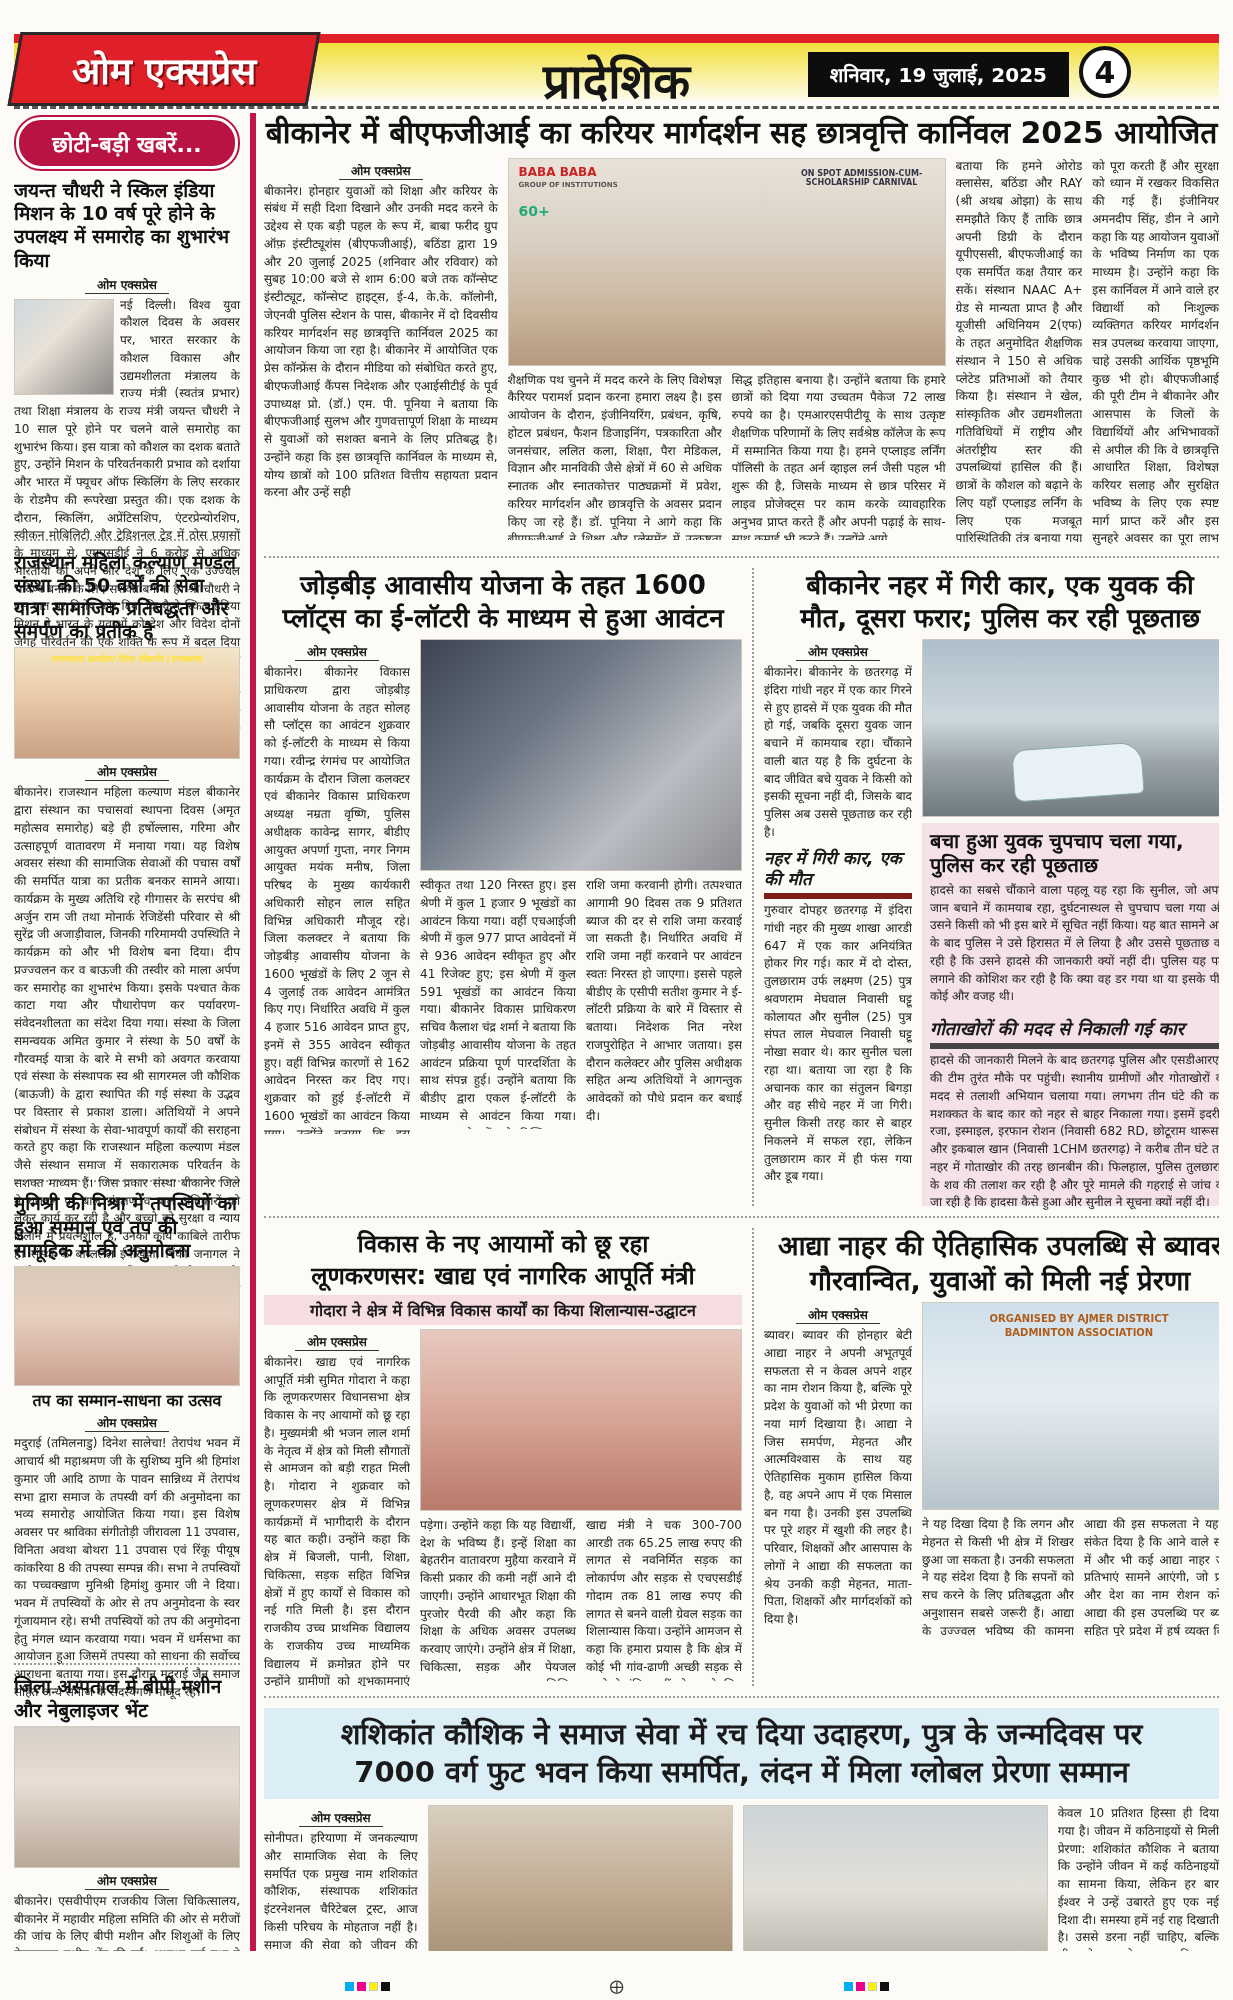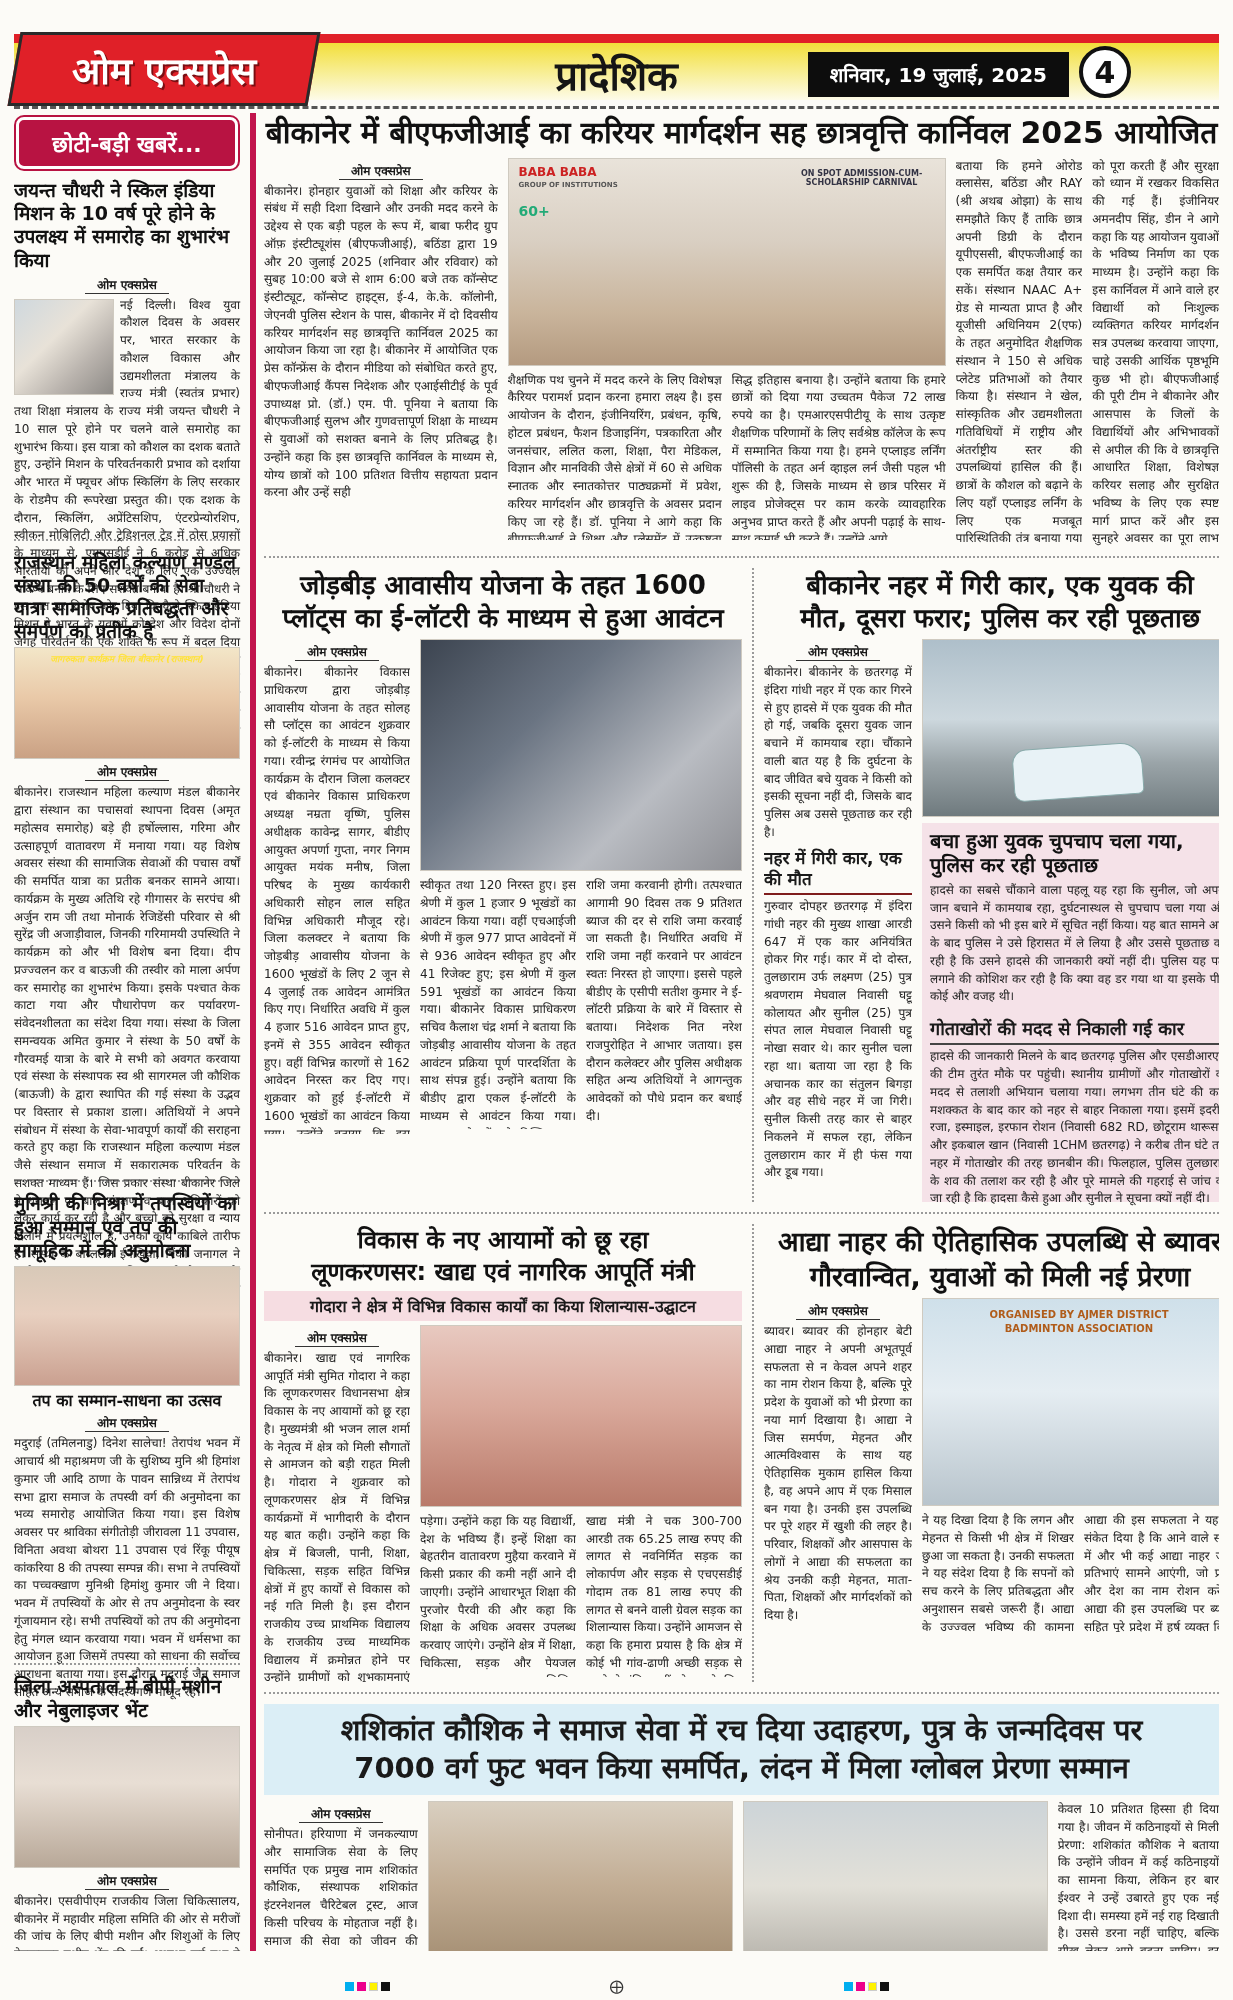--- a/index.html
+++ b/index.html
@@ -3,33 +3,33 @@
 <meta charset="utf-8">
 <style>
   * { margin:0; padding:0; box-sizing:border-box; }
   body { background:#e8e6e0; font-family:"DejaVu Sans", sans-serif; }
   .page { position:relative; width:1233px; height:2000px; margin:0 auto; background:#fcfbf7; overflow:hidden; padding:8px 14px 0 14px; color:#1a1a1a; }
 
   
   .masthead { position:relative; height:66px; margin-top:26px; background:linear-gradient(180deg,#f2df3a 0%, #f8ef9a 55%, #fdfbe9 100%); border-top:9px solid #e02028; }
   .logo-box { position:absolute; left:0; top:-11px; height:74px; width:300px; background:#e02028; transform:skewX(-10deg); border:3px solid #2a2a2a; display:flex; align-items:center; justify-content:center; }
   .logo-box span { transform:skewX(10deg); color:#fff; font-size:37px; font-weight:bold; text-shadow:2px 2px 0 #7a0e12; }
-  .section-title { position:absolute; left:0; right:0; top:4px; text-align:center; font-size:40px; font-weight:bold; color:#151515; }
+  .section-title { position:absolute; left:0; right:0; top:4px; text-align:center; font-size:48px; font-weight:bold; color:#151515; }
   .date-box { position:absolute; right:150px; top:9px; background:#0d0d0d; color:#fff; font-size:20px; font-weight:bold; padding:9px 22px; }
   .page-circle { position:absolute; right:88px; top:3px; width:52px; height:52px; background:#fff; border:4px solid #111; border-radius:50%; display:flex; align-items:center; justify-content:center; font-size:30px; font-weight:bold; color:#111; }
 
   .top-divider { border-top:3px dashed #555; margin:6px 0 4px 0; }
 
   
   .content { display:flex; height:1838px; }
   .leftcol { width:232px; flex:none; padding-right:6px; overflow:hidden; }
   .vrule { width:6px; flex:none; background:#c2154d; margin:0 4px; }
   .mainarea { flex:1; overflow:hidden; padding-left:4px; }
 
-  .lc-header { background:#b81342; color:#fff; font-size:22px; font-weight:bold; text-align:center; padding:8px 4px; border-radius:8px; border:3px solid #fff; outline:2px solid #b81342; margin:4px 2px 10px 2px; }
+  .lc-header { background:#b81342; color:#fff; font-size:22px; font-weight:bold; text-align:center; padding:8px 4px; border-radius:25px; border:3px solid #fff; outline:2px solid #b81342; margin:4px 2px 10px 2px; }
 
   .hl { font-weight:bold; color:#111; line-height:1.22; }
   .hl-lc { font-size:19px; margin:8px 0 4px 0; }
   .byline { text-align:center; font-size:12px; font-weight:bold; margin:4px 0; }
   .byline span { border-bottom:1px solid #333; padding:0 12px 1px 12px; }
   .bt { font-size:12px; line-height:1.48; text-align:justify; color:#222; }
   .dotsep { border-top:2px dotted #9a9a9a; margin:10px 0; }
 
   .photo { position:relative; overflow:hidden; border:1px solid #cfcac0; }
   .photo .ov { position:absolute; font-weight:bold; }
@@ -44,21 +44,21 @@
   .ph-pandal   { background:linear-gradient(180deg,#e8c9c0 0%,#d9a89a 45%,#b97a6a 100%); }
   .ph-badminton{ background:linear-gradient(180deg,#cfe0ea 0%,#e5edf2 45%,#b8c4cc 100%); }
   .ph-hospital { background:linear-gradient(180deg,#d8cfc8 0%,#e8ded4 40%,#b8a898 100%); }
   .ph-havan    { background:linear-gradient(180deg,#d9cfc0 0%,#c2ad94 45%,#9a8468 100%); }
   .ph-award    { background:linear-gradient(180deg,#cdd4d8 0%,#e2e0d8 45%,#a8a49c 100%); }
 
   .main-hl1 { font-size:30px; text-align:center; margin:2px 0 6px 0; }
   .main-hl2 { font-size:26px; text-align:center; margin:2px 0 4px 0; }
   .cols { display:flex; gap:10px; }
   .col { overflow:hidden; }
-  .subhead { font-size:17px; font-weight:bold; line-height:1.25; margin:6px 0 3px 0; border-bottom:2px solid #7f1d1d; padding-bottom:3px; }
+  .subhead { font-size:17px; font-weight:bold; line-height:1.25; margin:6px 0 3px 0; border-bottom:6px solid #7f1d1d; padding-bottom:3px;font-style:italic; }
   .pinkbox { background:#f5e2e8; padding:6px 8px; }
   .pink-band { background:#f6dde2; font-size:16px; font-weight:bold; text-align:center; padding:4px 2px; margin:2px 0 4px 0; }
   .blue-band { background:#dbeef6; font-size:29px; font-weight:bold; text-align:center; line-height:1.3; padding:8px 10px; margin-bottom:6px; }
 
   .row { position:relative; }
   .vdot { border-left:2px dotted #9a9a9a; }
 
   
   .footer { position:absolute; bottom:6px; left:0; right:0; display:flex; justify-content:center; align-items:center; gap:220px; }
   .regset { display:flex; gap:3px; }

